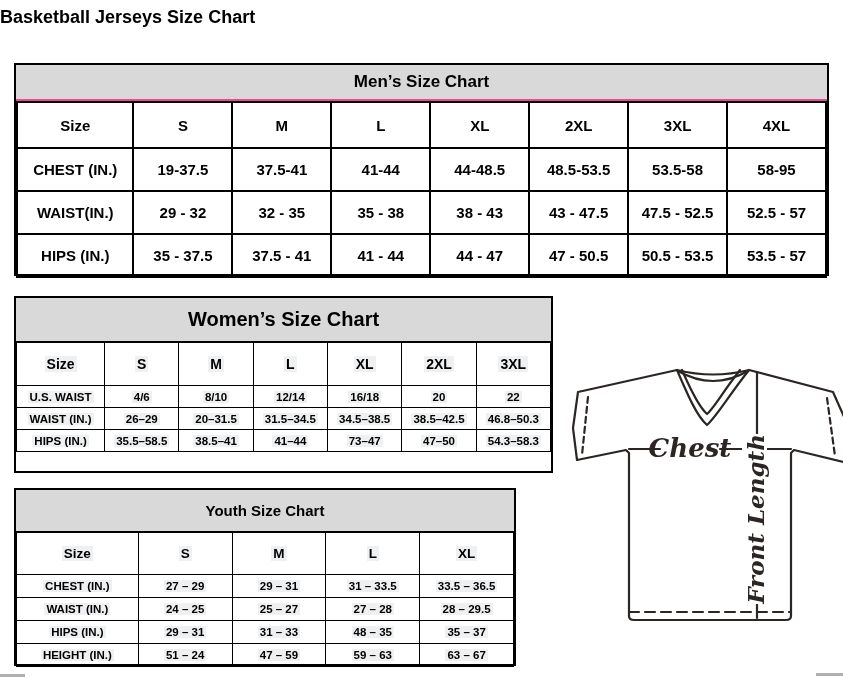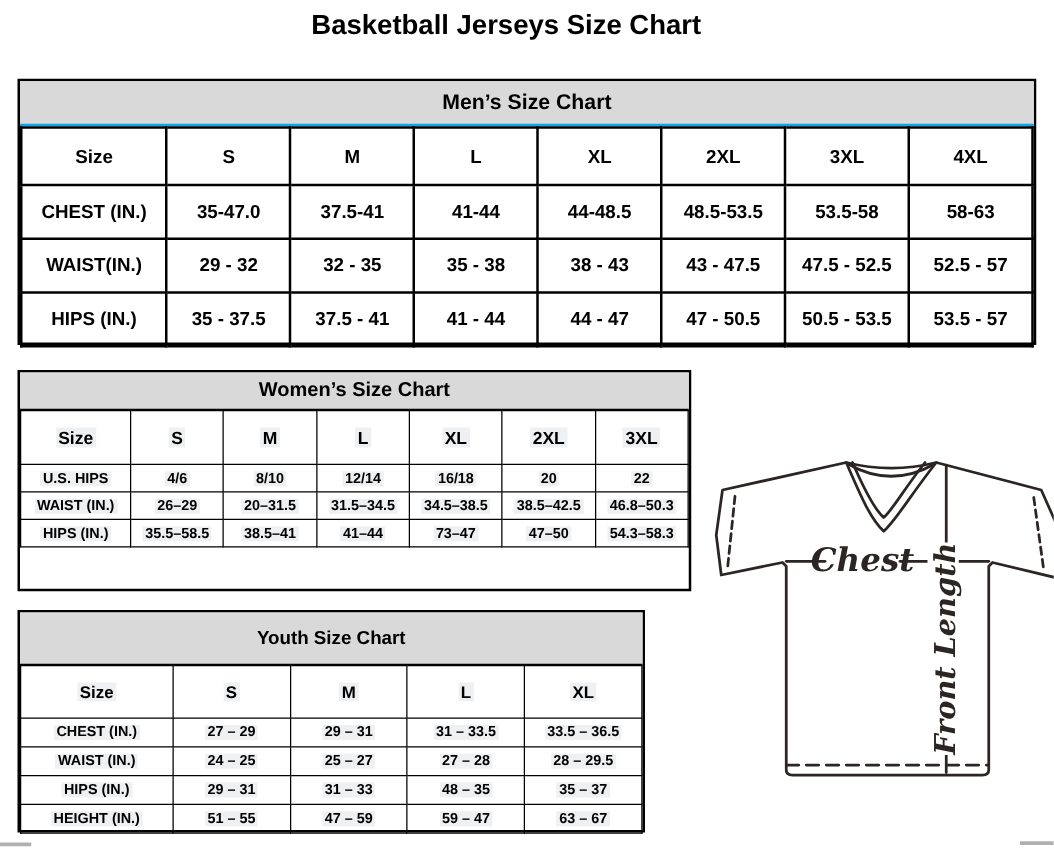--- a/index.html
+++ b/index.html
@@ -6,46 +6,46 @@
   html,body { width:843px; height:679px; }
   body {
     background:#ffffff;
     font-family:"Liberation Sans", sans-serif;
     color:#000;
     position:relative;
     overflow:hidden;
   }
   .page-title {
     position:absolute; top:7px; left:0; width:810px;
-    text-align:center; font-size:22px; font-weight:bold;
+    font-size:18px; font-weight:bold;
   }
   .chart {
     position:absolute; background:#fff;
     border:2px solid #000;
   }
   .chart-band {
     background:#d9d9d9;
     display:flex; align-items:center; justify-content:center;
     font-weight:bold;
   }
   table { width:100%; border-collapse:collapse; table-layout:fixed; }
   th, td {
     text-align:center; vertical-align:middle;
     font-weight:bold; padding:0; overflow:hidden; white-space:nowrap;
   }
   
   .chart--men { left:14px; top:63px; width:815px; height:213px; }
-  .chart--men .chart-band { height:36px; font-size:17px; border-bottom:2px solid #0ea5e9; }
+  .chart--men .chart-band { height:36px; font-size:17px; border-bottom:2px solid #ec4899; }
   .chart--men th, .chart--men td { border:2px solid #000; font-size:15px; }
   .chart--men thead th { height:46px; font-size:15px; }
   .chart--men thead th:first-child { width:14.4%; }
   .chart--men tbody th, .chart--men tbody td { height:43px; }
   
   .chart--women { left:14px; top:296px; width:539px; height:177px; }
-  .chart--women .chart-band { height:30px; font-size:16px; border-bottom:1px solid #000; }
+  .chart--women .chart-band { height:44px; font-size:20px; border-bottom:1px solid #000; }
   .chart--women th, .chart--women td { border:1px solid #000; }
   .chart--women thead th { height:43px; font-size:14px; }
   .chart--women thead th:first-child { width:16.5%; }
   .chart--women tbody th, .chart--women tbody td { height:22px; font-size:11.5px; }
   
   .chart--youth { left:14px; top:488px; width:502px; height:178px; }
   .chart--youth .chart-band { height:42px; font-size:15px; border-bottom:1px solid #000; }
   .chart--youth th, .chart--youth td { border:1px solid #000; }
   .chart--youth thead th { height:42px; font-size:13.5px; }
   .chart--youth thead th:first-child { width:24.5%; }
@@ -75,27 +75,27 @@
           <th><span>L</span></th>
           <th><span>XL</span></th>
           <th><span>2XL</span></th>
           <th><span>3XL</span></th>
           <th><span>4XL</span></th>
         </tr>
       </thead>
     <tbody>
         <tr>
           <th><span>CHEST (IN.)</span></th>
-          <td><span>35-47.0</span></td>
+          <td><span>19-37.5</span></td>
           <td><span>37.5-41</span></td>
           <td><span>41-44</span></td>
           <td><span>44-48.5</span></td>
           <td><span>48.5-53.5</span></td>
           <td><span>53.5-58</span></td>
-          <td><span>58-63</span></td>
+          <td><span>58-95</span></td>
         </tr>
         <tr>
           <th><span>WAIST(IN.)</span></th>
           <td><span>29 - 32</span></td>
           <td><span>32 - 35</span></td>
           <td><span>35 - 38</span></td>
           <td><span>38 - 43</span></td>
           <td><span>43 - 47.5</span></td>
           <td><span>47.5 - 52.5</span></td>
           <td><span>52.5 - 57</span></td>
@@ -123,21 +123,21 @@
           <th><span class="hl">S</span></th>
           <th><span class="hl">M</span></th>
           <th><span class="hl">L</span></th>
           <th><span class="hl">XL</span></th>
           <th><span class="hl">2XL</span></th>
           <th><span class="hl">3XL</span></th>
         </tr>
       </thead>
     <tbody>
         <tr>
-          <th><span class="hl">U.S. HIPS</span></th>
+          <th><span class="hl">U.S. WAIST</span></th>
           <td><span class="hl">4/6</span></td>
           <td><span class="hl">8/10</span></td>
           <td><span class="hl">12/14</span></td>
           <td><span class="hl">16/18</span></td>
           <td><span class="hl">20</span></td>
           <td><span class="hl">22</span></td>
         </tr>
         <tr>
           <th><span class="hl">WAIST (IN.)</span></th>
           <td><span class="hl">26–29</span></td>
@@ -189,23 +189,23 @@
         </tr>
         <tr>
           <th><span class="hl">HIPS (IN.)</span></th>
           <td><span class="hl">29 – 31</span></td>
           <td><span class="hl">31 – 33</span></td>
           <td><span class="hl">48 – 35</span></td>
           <td><span class="hl">35 – 37</span></td>
         </tr>
         <tr>
           <th><span class="hl">HEIGHT (IN.)</span></th>
-          <td><span class="hl">51 – 55</span></td>
+          <td><span class="hl">51 – 24</span></td>
           <td><span class="hl">47 – 59</span></td>
-          <td><span class="hl">59 – 47</span></td>
+          <td><span class="hl">59 – 63</span></td>
           <td><span class="hl">63 – 67</span></td>
         </tr>
       </tbody>
   </table>
 </div>
 
 <div class="jersey-wrap">
   <svg width="285" height="264" viewBox="0 0 285 264" fill="none" stroke="#2b2523" stroke-width="2.2" stroke-linejoin="round" stroke-linecap="round">
 
     <path fill="#ffffff" d="M106,4 L7,26 L2,62 L6,94 L55,84 L58,87 L58,250 Q58,254 63,254 L215,254 Q220,254 220,250 L220,87 L223,84 L273,96 L278,62 L262,26 L178,4 Q142,13 106,4 Z"></path>

